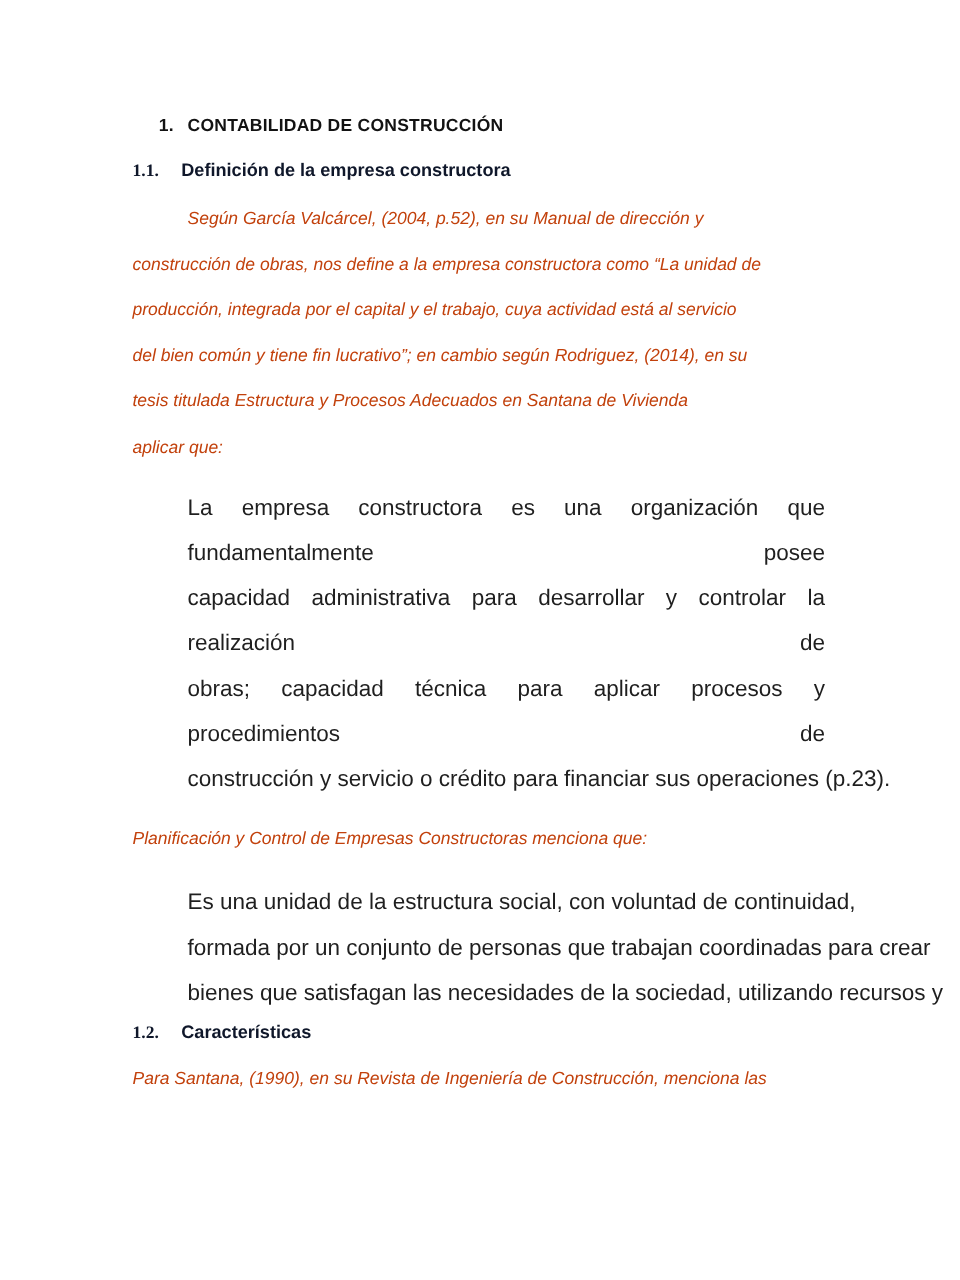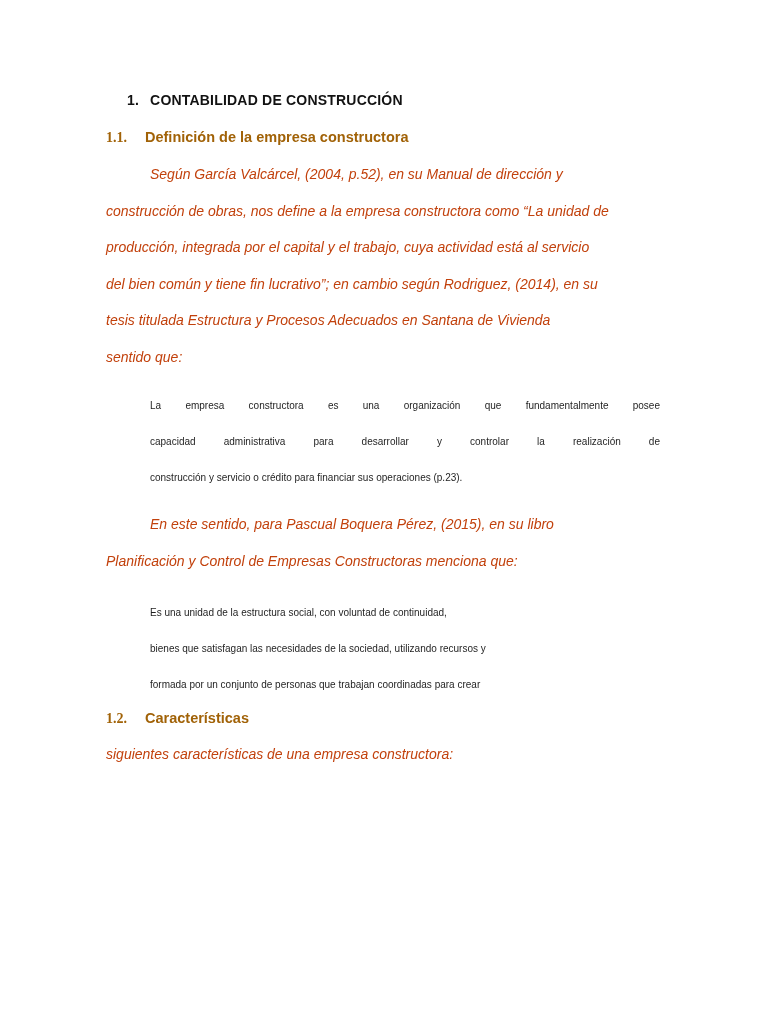--- a/index.html
+++ b/index.html
@@ -24,21 +24,21 @@
     color: #121212;
     letter-spacing: 0.2px;
     white-space: nowrap;
   }
   .h1 .h-num { margin-right: 11px; }
   .h2 {
     margin-top: 18px;
     font-size: 14.5px;
     line-height: 20px;
     font-weight: bold;
-    color: #a16207;
+    color: #0f172a;
     white-space: nowrap;
   }
   .h2 .h-num {
     display: inline-block;
     width: 39px;
     font-family: "Liberation Serif", "DejaVu Serif", serif;
     font-size: 14px;
     font-weight: bold;
   }
   .para {
@@ -48,21 +48,21 @@
     font-style: italic;
   }
   .para .line { white-space: nowrap; }
   .para .indent { text-indent: 44px; }
   .p1 { margin-top: 8px; }
   .p2 { margin-top: 10px; }
   .p3 { margin-top: 7px; }
   .quote {
     margin-left: 44px;
     width: 510px;
-    font-size: 10px;
+    font-size: 18px;
     line-height: 36.3px;
     color: #1f1f1f;
   }
   .q1 { margin-top: 12px; }
   .q2 { margin-top: 15px; }
   .quote .line { white-space: nowrap; }
   .quote .jl {
     white-space: normal;
     text-align: justify;
     text-align-last: justify;
@@ -82,42 +82,42 @@
     <div class="h2">
       <span class="h-num">1.1.</span><span>Definición de la empresa constructora</span>
     </div>
 
     <div class="para p1">
       <div class="line indent">Según García Valcárcel, (2004, p.52), en su Manual de dirección y</div>
       <div class="line">construcción de obras, nos define a la empresa constructora como “La unidad de</div>
       <div class="line">producción, integrada por el capital y el trabajo, cuya actividad está al servicio</div>
       <div class="line">del bien común y tiene fin lucrativo”; en cambio según Rodriguez, (2014), en su</div>
       <div class="line">tesis titulada Estructura y Procesos Adecuados en Santana de Vivienda</div>
-      <div class="line">sentido que:</div>
+      <div class="line">aplicar que:</div>
     </div>
 
     <div class="quote q1">
       <div class="line jl">La empresa constructora es una organización que fundamentalmente posee</div>
       <div class="line jl">capacidad administrativa para desarrollar y controlar la realización de</div>
+      <div class="line jl">obras; capacidad técnica para aplicar procesos y procedimientos de</div>
       <div class="line">construcción y servicio o crédito para financiar sus operaciones (p.23).</div>
     </div>
 
     <div class="para p2">
-      <div class="line indent">En este sentido, para Pascual Boquera Pérez, (2015), en su libro</div>
       <div class="line">Planificación y Control de Empresas Constructoras menciona que:</div>
     </div>
 
     <div class="quote q2">
       <div class="line">Es una unidad de la estructura social, con voluntad de continuidad,</div>
+      <div class="line">formada por un conjunto de personas que trabajan coordinadas para crear</div>
       <div class="line">bienes que satisfagan las necesidades de la sociedad, utilizando recursos y</div>
-      <div class="line">formada por un conjunto de personas que trabajan coordinadas para crear</div>
     </div>
 
     <div class="h2 h2b">
       <span class="h-num">1.2.</span><span>Características</span>
     </div>
 
     <div class="para p3">
-      <div class="line">siguientes características de una empresa constructora:</div>
+      <div class="line">Para Santana, (1990), en su Revista de Ingeniería de Construcción, menciona las</div>
     </div>
 
   </div>
 </div>
 
 </body></html>

